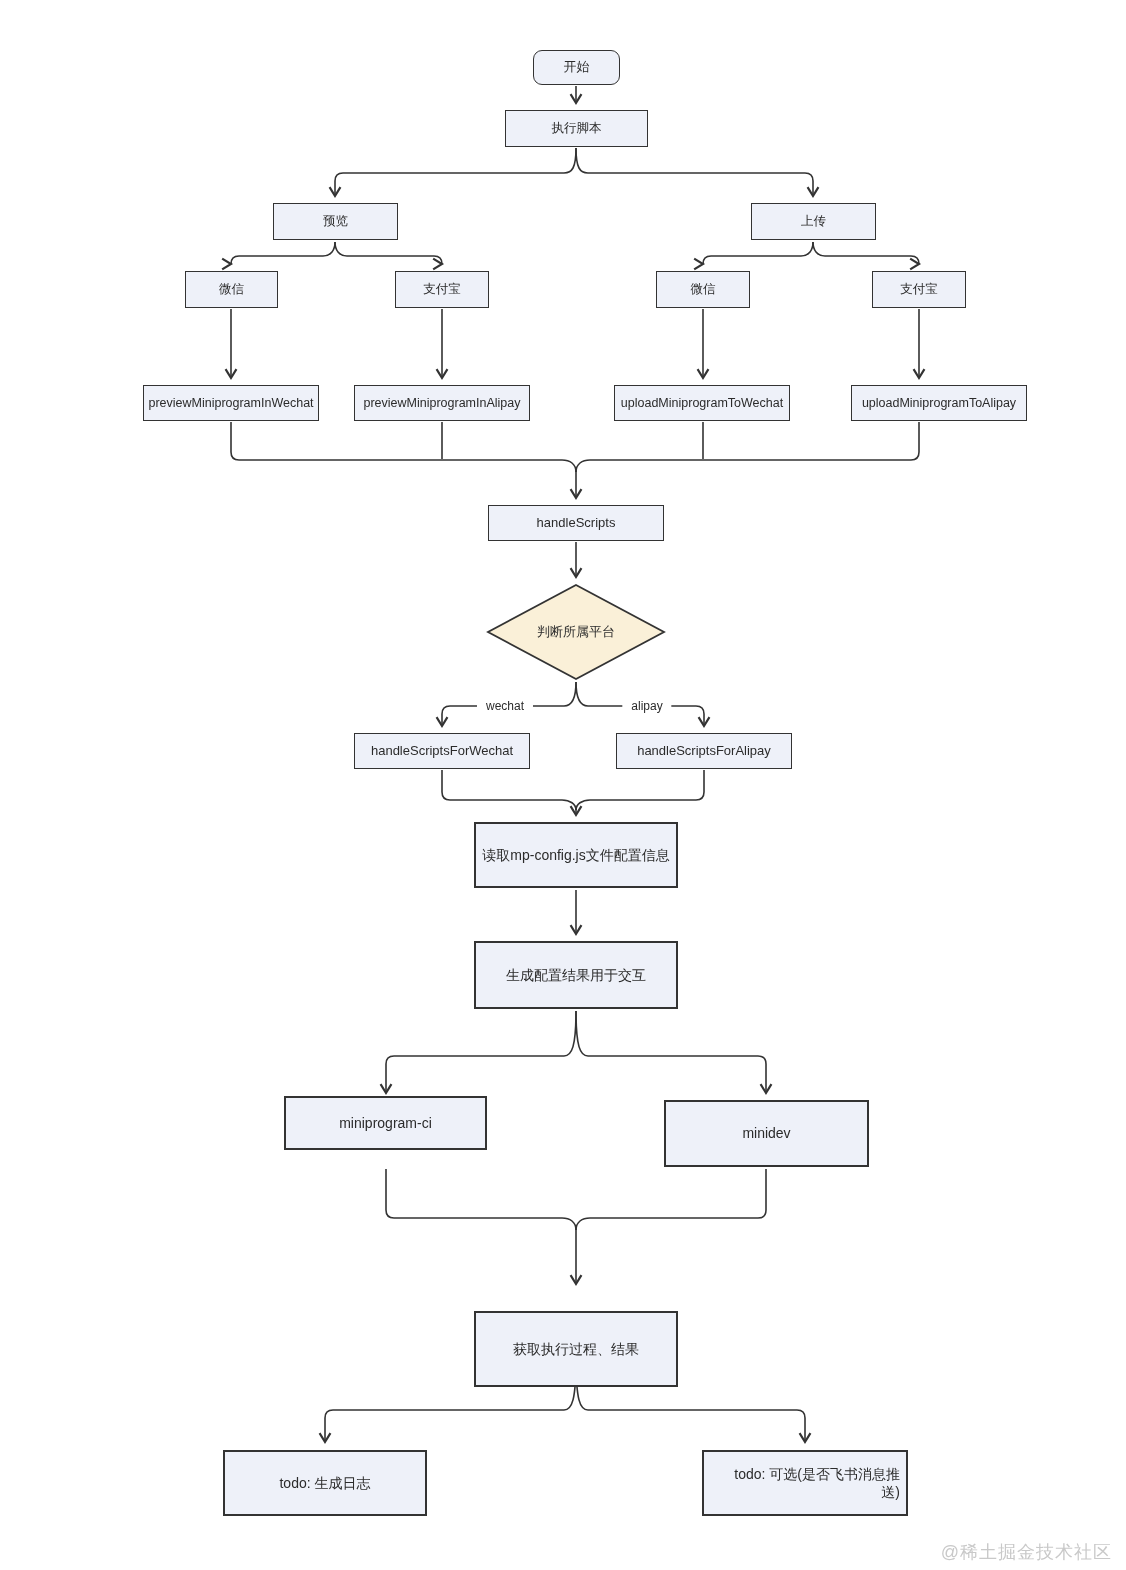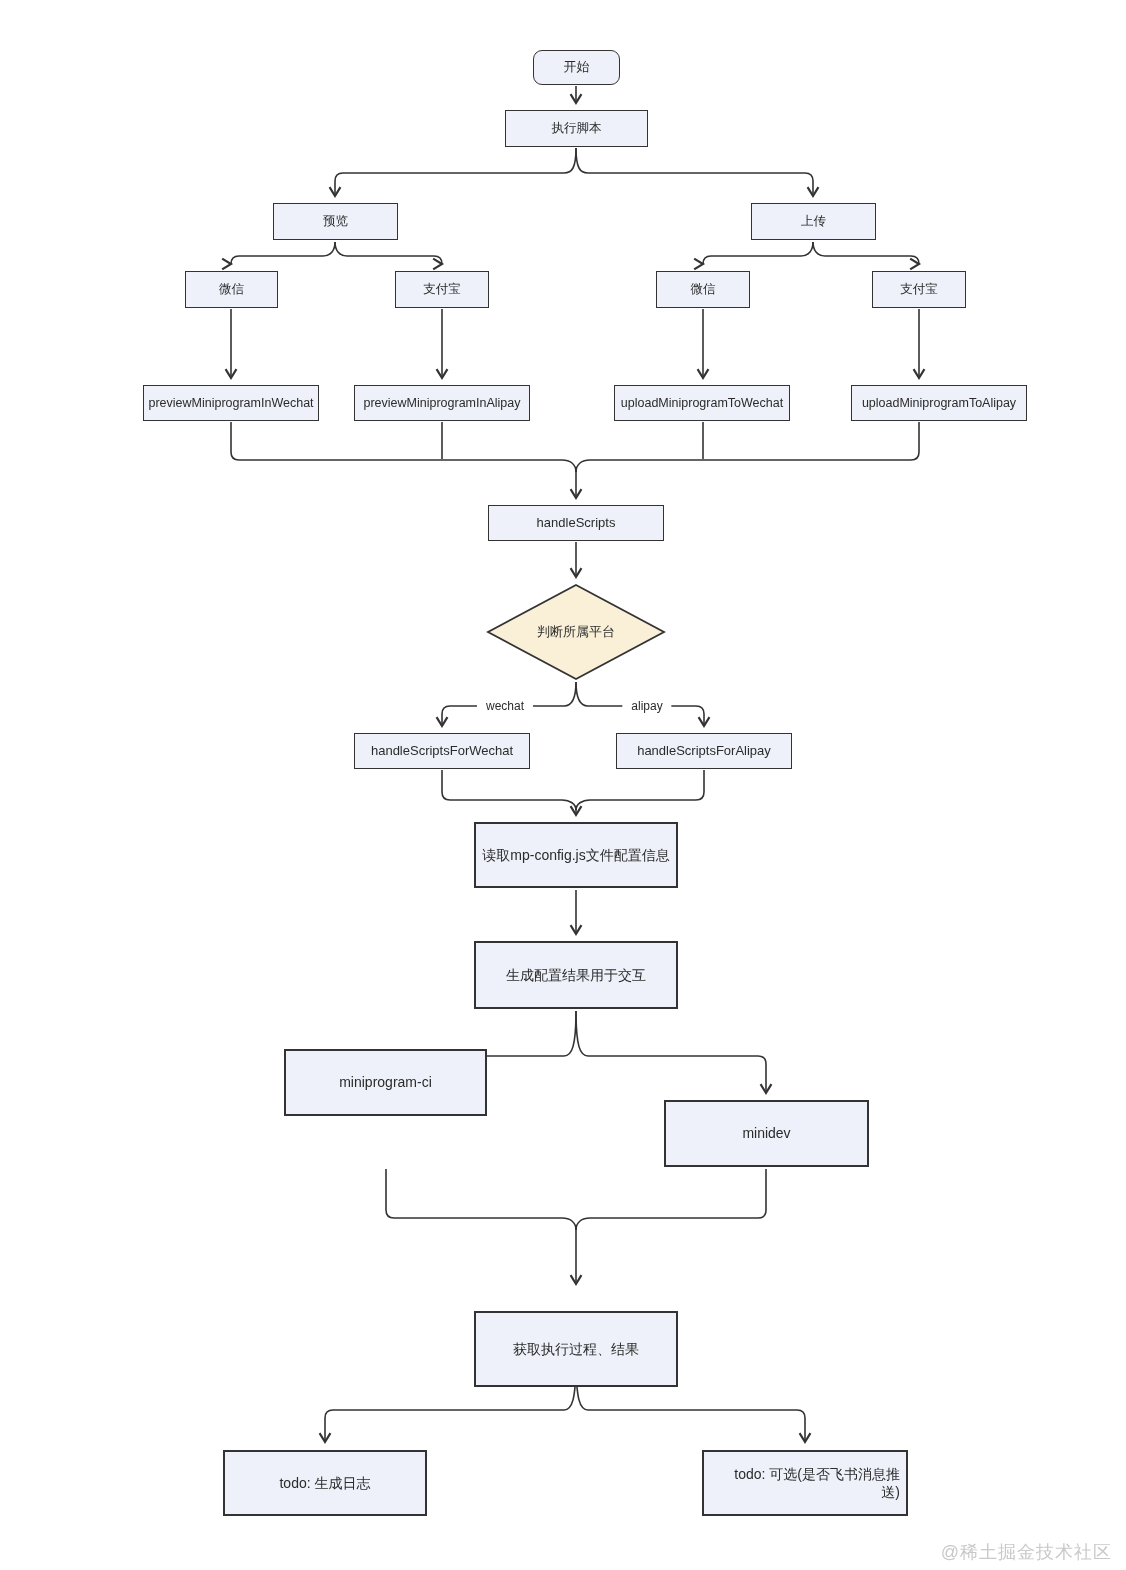--- a/index.html
+++ b/index.html
@@ -122,21 +122,21 @@
   <span class="edge-label" style="left:505px;top:706px;">wechat</span>
   <span class="edge-label" style="left:647px;top:706px;">alipay</span>
 
   <div class="node mono" style="left:354px;top:733px;width:176px;height:36px;font-size:13px;">handleScriptsForWechat</div>
   <div class="node mono" style="left:616px;top:733px;width:176px;height:36px;font-size:13px;">handleScriptsForAlipay</div>
 
   <div class="node lg" style="left:474px;top:822px;width:204px;height:66px;">读取mp-config.js文件配置信息</div>
 
   <div class="node lg" style="left:474px;top:941px;width:204px;height:68px;">生成配置结果用于交互</div>
 
-  <div class="node lg" style="left:284px;top:1049px;width:203px;height:67px;">miniprogram-ci</div>
+  <div class="node lg" style="left:284px;top:1096px;width:203px;height:54px;">miniprogram-ci</div>
   <div class="node lg" style="left:664px;top:1100px;width:205px;height:67px;">minidev</div>
 
   <div class="node lg" style="left:474px;top:1311px;width:204px;height:76px;">获取执行过程、结果</div>
 
   <div class="node lg" style="left:223px;top:1450px;width:204px;height:66px;">todo: 生成日志</div>
   <div class="node lg" style="left:702px;top:1450px;width:206px;height:66px;padding-left:12px;">todo: 可选(是否飞书消息推送)</div>
 
   <div class="watermark">@稀土掘金技术社区</div>
 
 </div>

